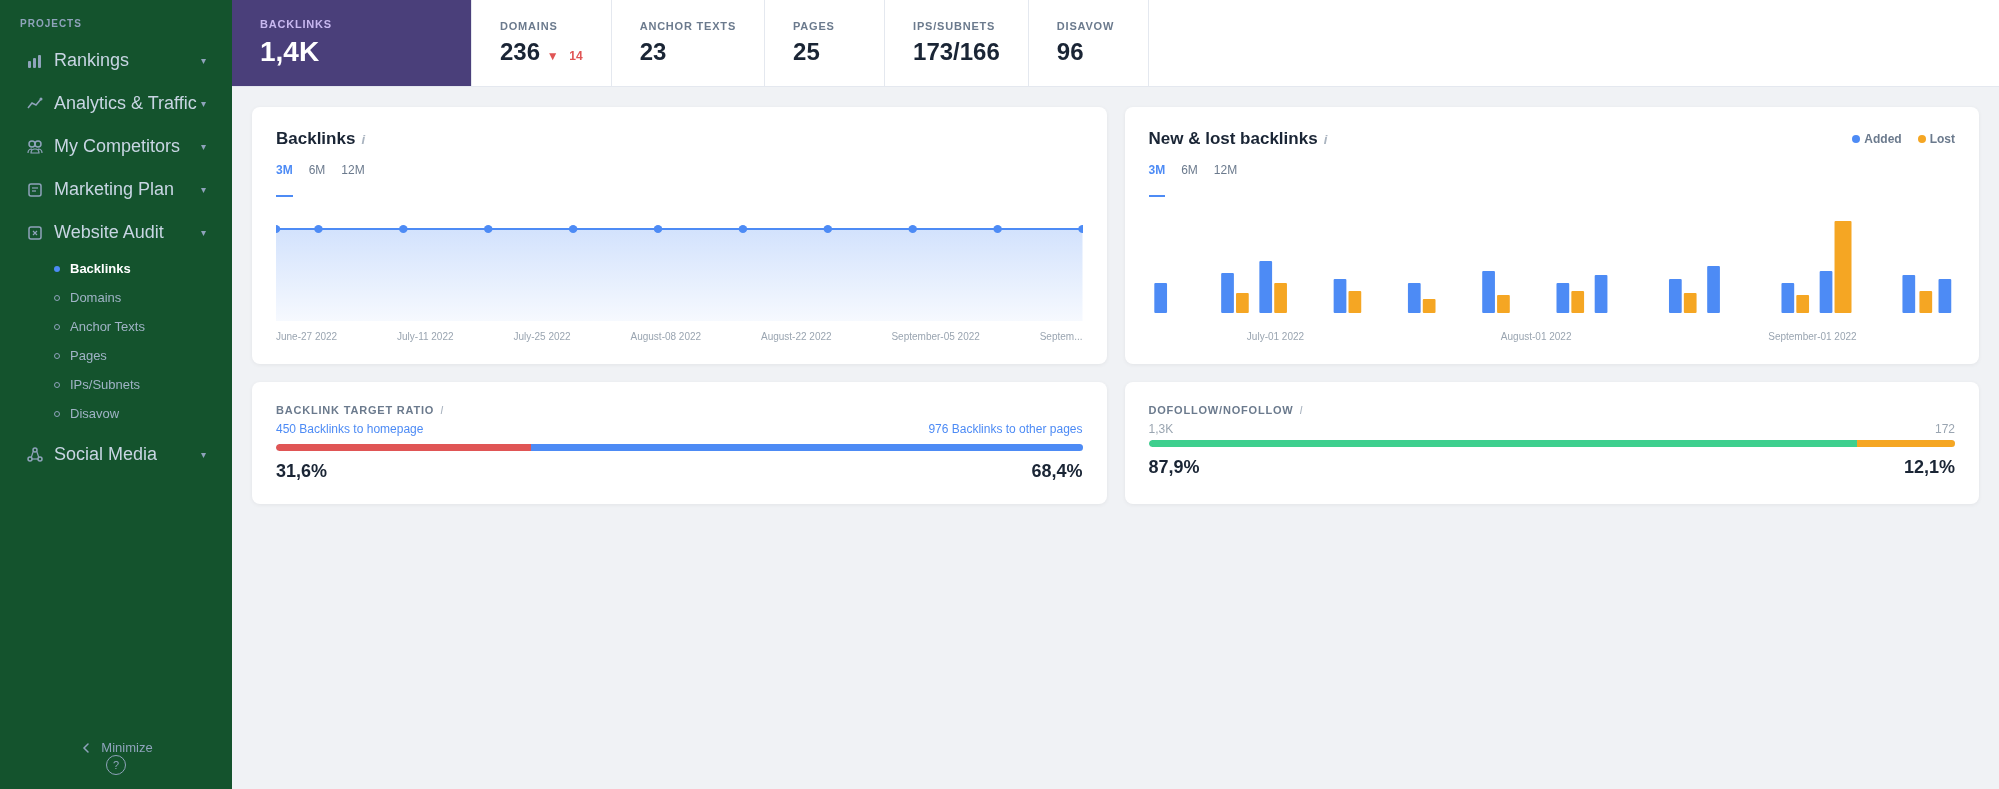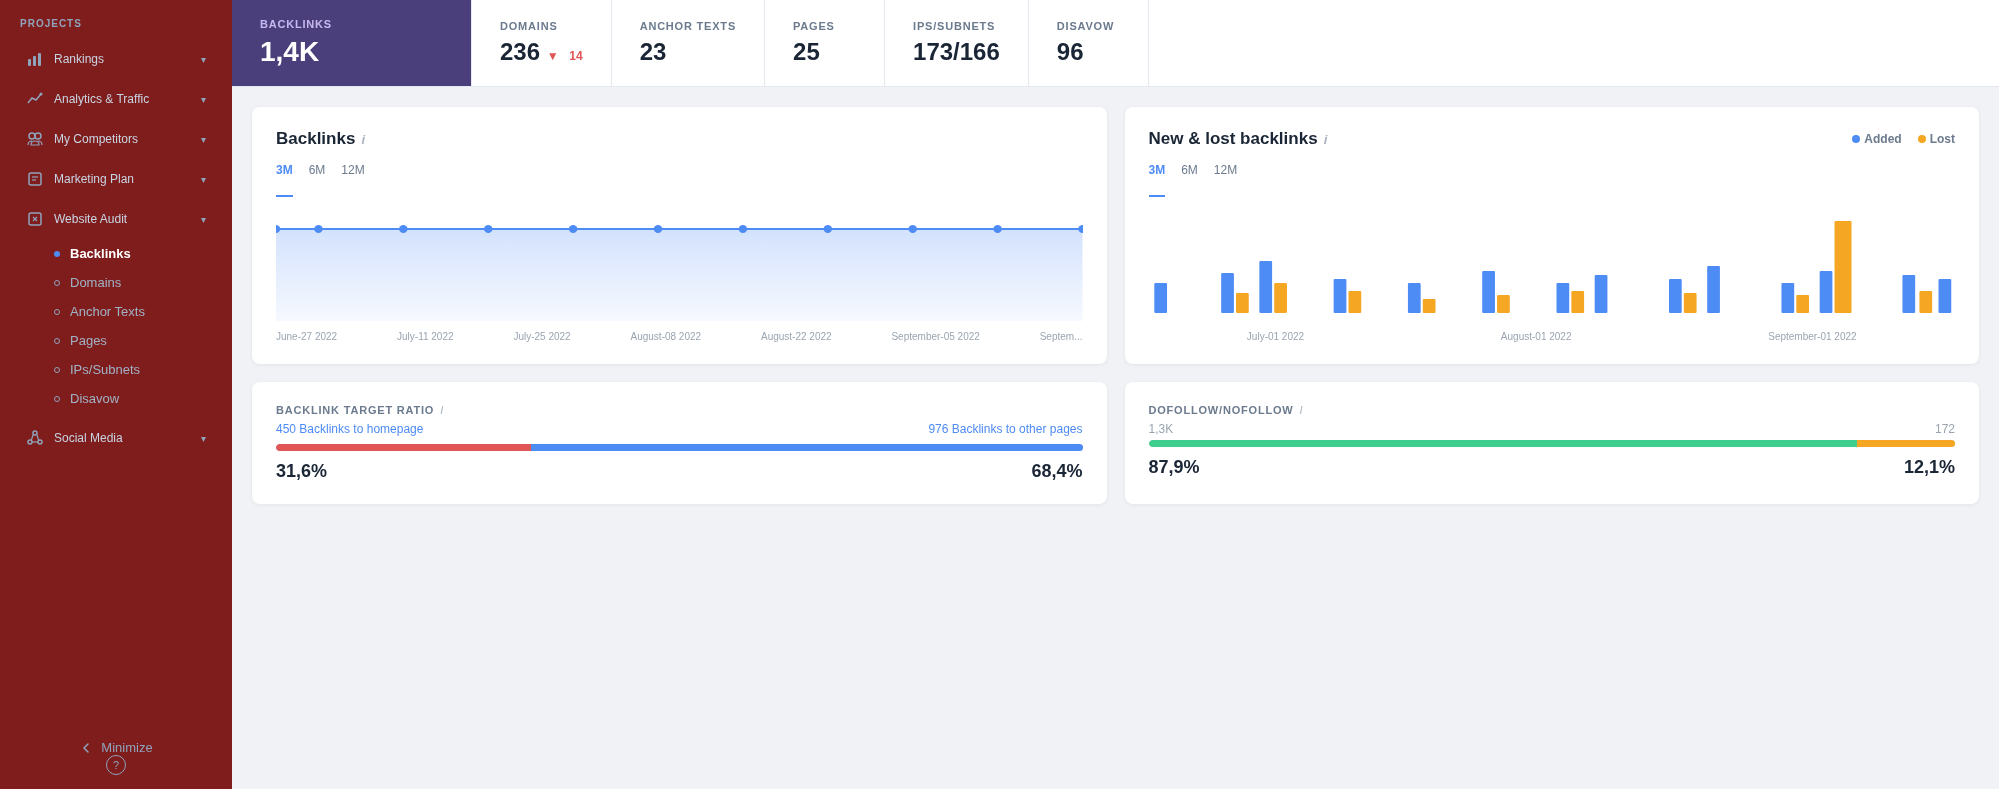--- a/index.html
+++ b/index.html
@@ -2,21 +2,21 @@
 <html><head>
   <meta charset="utf-8">
   <style>
     * { box-sizing: border-box; margin: 0; padding: 0; }
     body { font-family: -apple-system, BlinkMacSystemFont, 'Segoe UI', sans-serif; background: #f0f2f5; display: flex; height: 789px; overflow: hidden; }
 
     
     .sidebar {
       width: 232px;
       min-width: 232px;
-      background: #7f1d1d;
+      background: #14532d;
       color: #fff;
       display: flex;
       flex-direction: column;
       height: 789px;
       overflow-y: auto;
     }
     .sidebar-projects {
       font-size: 10px;
       font-weight: 600;
       letter-spacing: 1px;
@@ -43,21 +43,21 @@
     }
     .sidebar-item .item-icon {
       width: 18px;
       height: 18px;
       margin-right: 10px;
       display: flex;
       align-items: center;
       justify-content: center;
       font-size: 14px;
     }
-    .sidebar-item .item-label { flex: 1; font-size: 12px; }
+    .sidebar-item .item-label { flex: 1; font-size: 18px; }
     .sidebar-item .chevron { font-size: 10px; color: #8fa3bb; }
     .sidebar-sub {
       padding-left: 48px;
     }
     .sidebar-sub-item {
       display: flex;
       align-items: center;
       padding: 7px 20px 7px 0;
       cursor: pointer;
       font-size: 13px;

